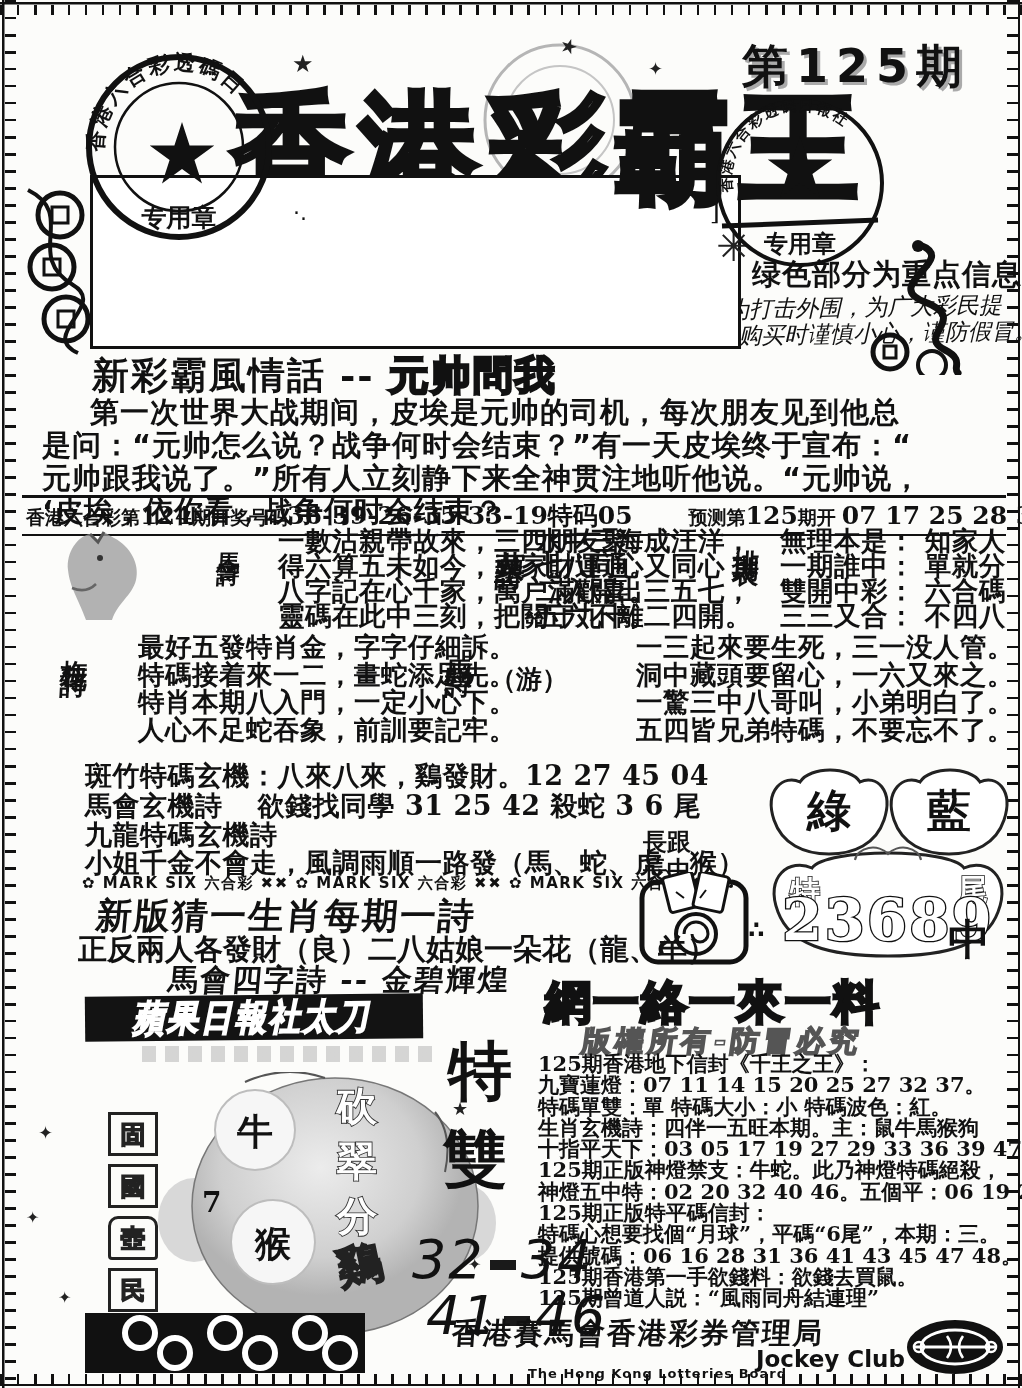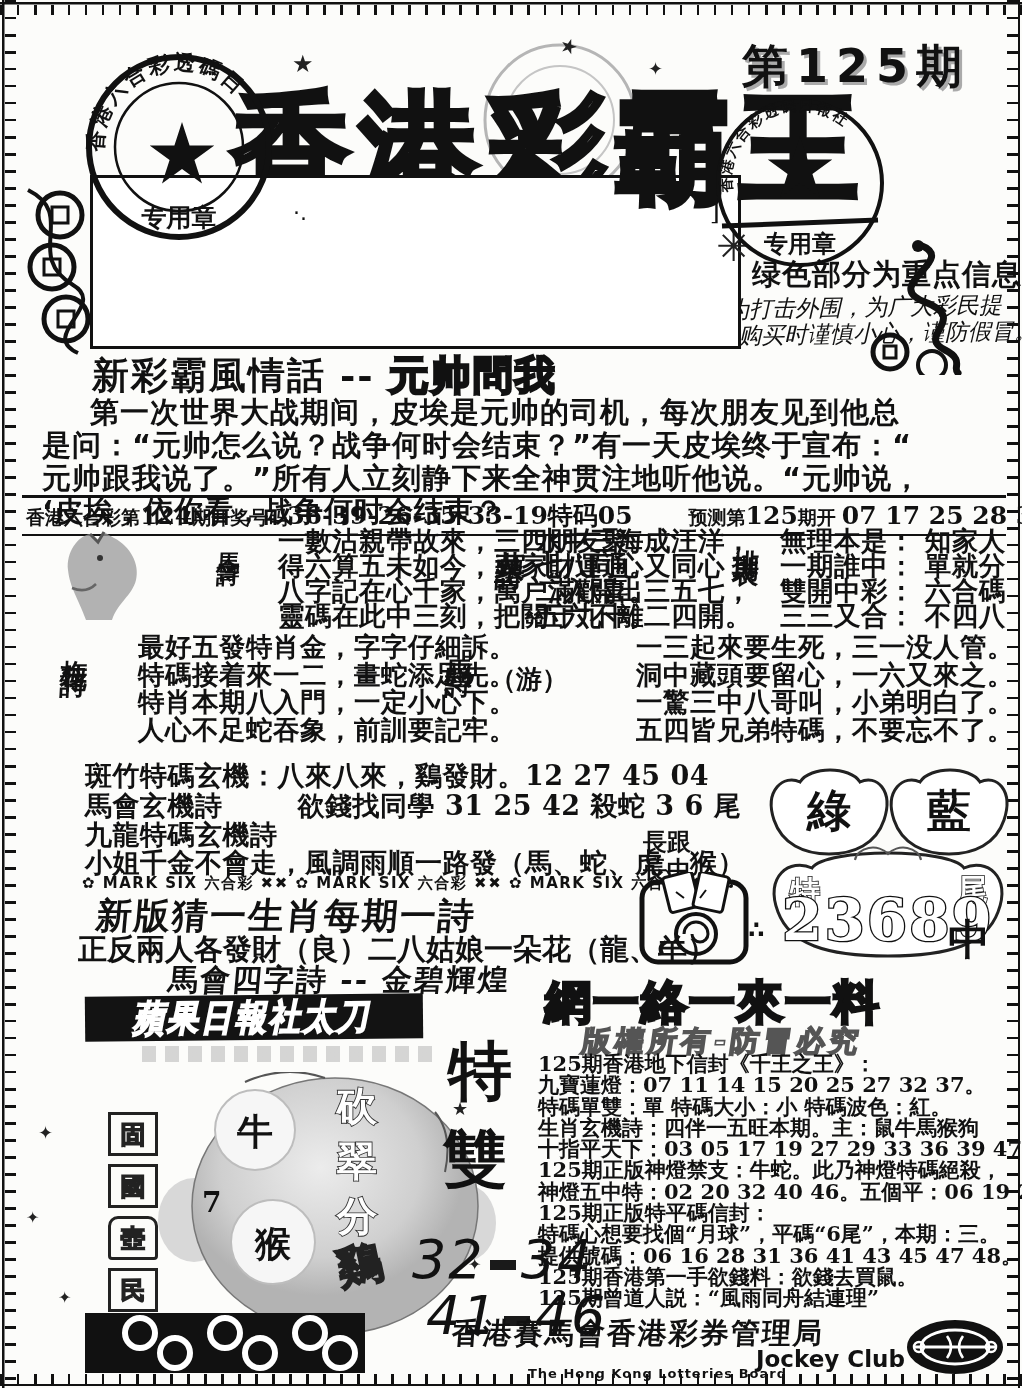--- a/index.html
+++ b/index.html
@@ -192,21 +192,21 @@
   <div class="abs" style="left:636px;top:633px;">
     <div class="poem-line2 nw">一三起來要生死，三一没人管。</div>
     <div class="poem-line2 nw">洞中藏頭要留心，一六又來之。</div>
     <div class="poem-line2 nw">一驚三中八哥叫，小弟明白了。</div>
     <div class="poem-line2 nw">五四皆兄弟特碼，不要忘不了。</div>
   </div>
 
   <div class="abs mystic-line nw" style="left:85px;top:758px;">斑竹特碼玄機：八來八來，鷄發財。12 27 45 04</div>
   <div class="abs nw" style="left:85px;top:788px;">
     <span class="mystic-line">馬會玄機詩</span>
-    <span class="mystic-line" style="margin-left:70px;">欲錢找同學 31 25 42  殺蛇 3 6 尾</span>
+    <span class="mystic-line" style="margin-left:30px;">欲錢找同學 31 25 42  殺蛇 3 6 尾</span>
   </div>
   <div class="abs mystic-line nw" style="left:85px;top:817px;">九龍特碼玄機詩</div>
   <div class="abs mystic-line nw" style="left:85px;top:845px;">小姐千金不會走，風調雨順一路發（馬、蛇、虎、猴）</div>
   <div class="abs marksix nw" style="left:82px;top:874px;">✿ MARK SIX 六合彩 ✖✖  ✿ MARK SIX 六合彩 ✖✖  ✿ MARK SIX 六合彩 ✖✖  ✿</div>
 
   <div class="abs zodiac-head nw" style="left:96px;top:892px;">新版猜一生肖每期一詩</div>
   <div class="abs zodiac-line nw" style="left:78px;top:930px;">正反兩人各發財（良）二八姑娘一朵花（龍、羊）</div>
   <div class="abs fourword nw" style="left:168px;top:960px;">馬會四字詩 -- 金碧輝煌</div>
 
   <div class="abs follow" style="left:643px;top:828px;">

